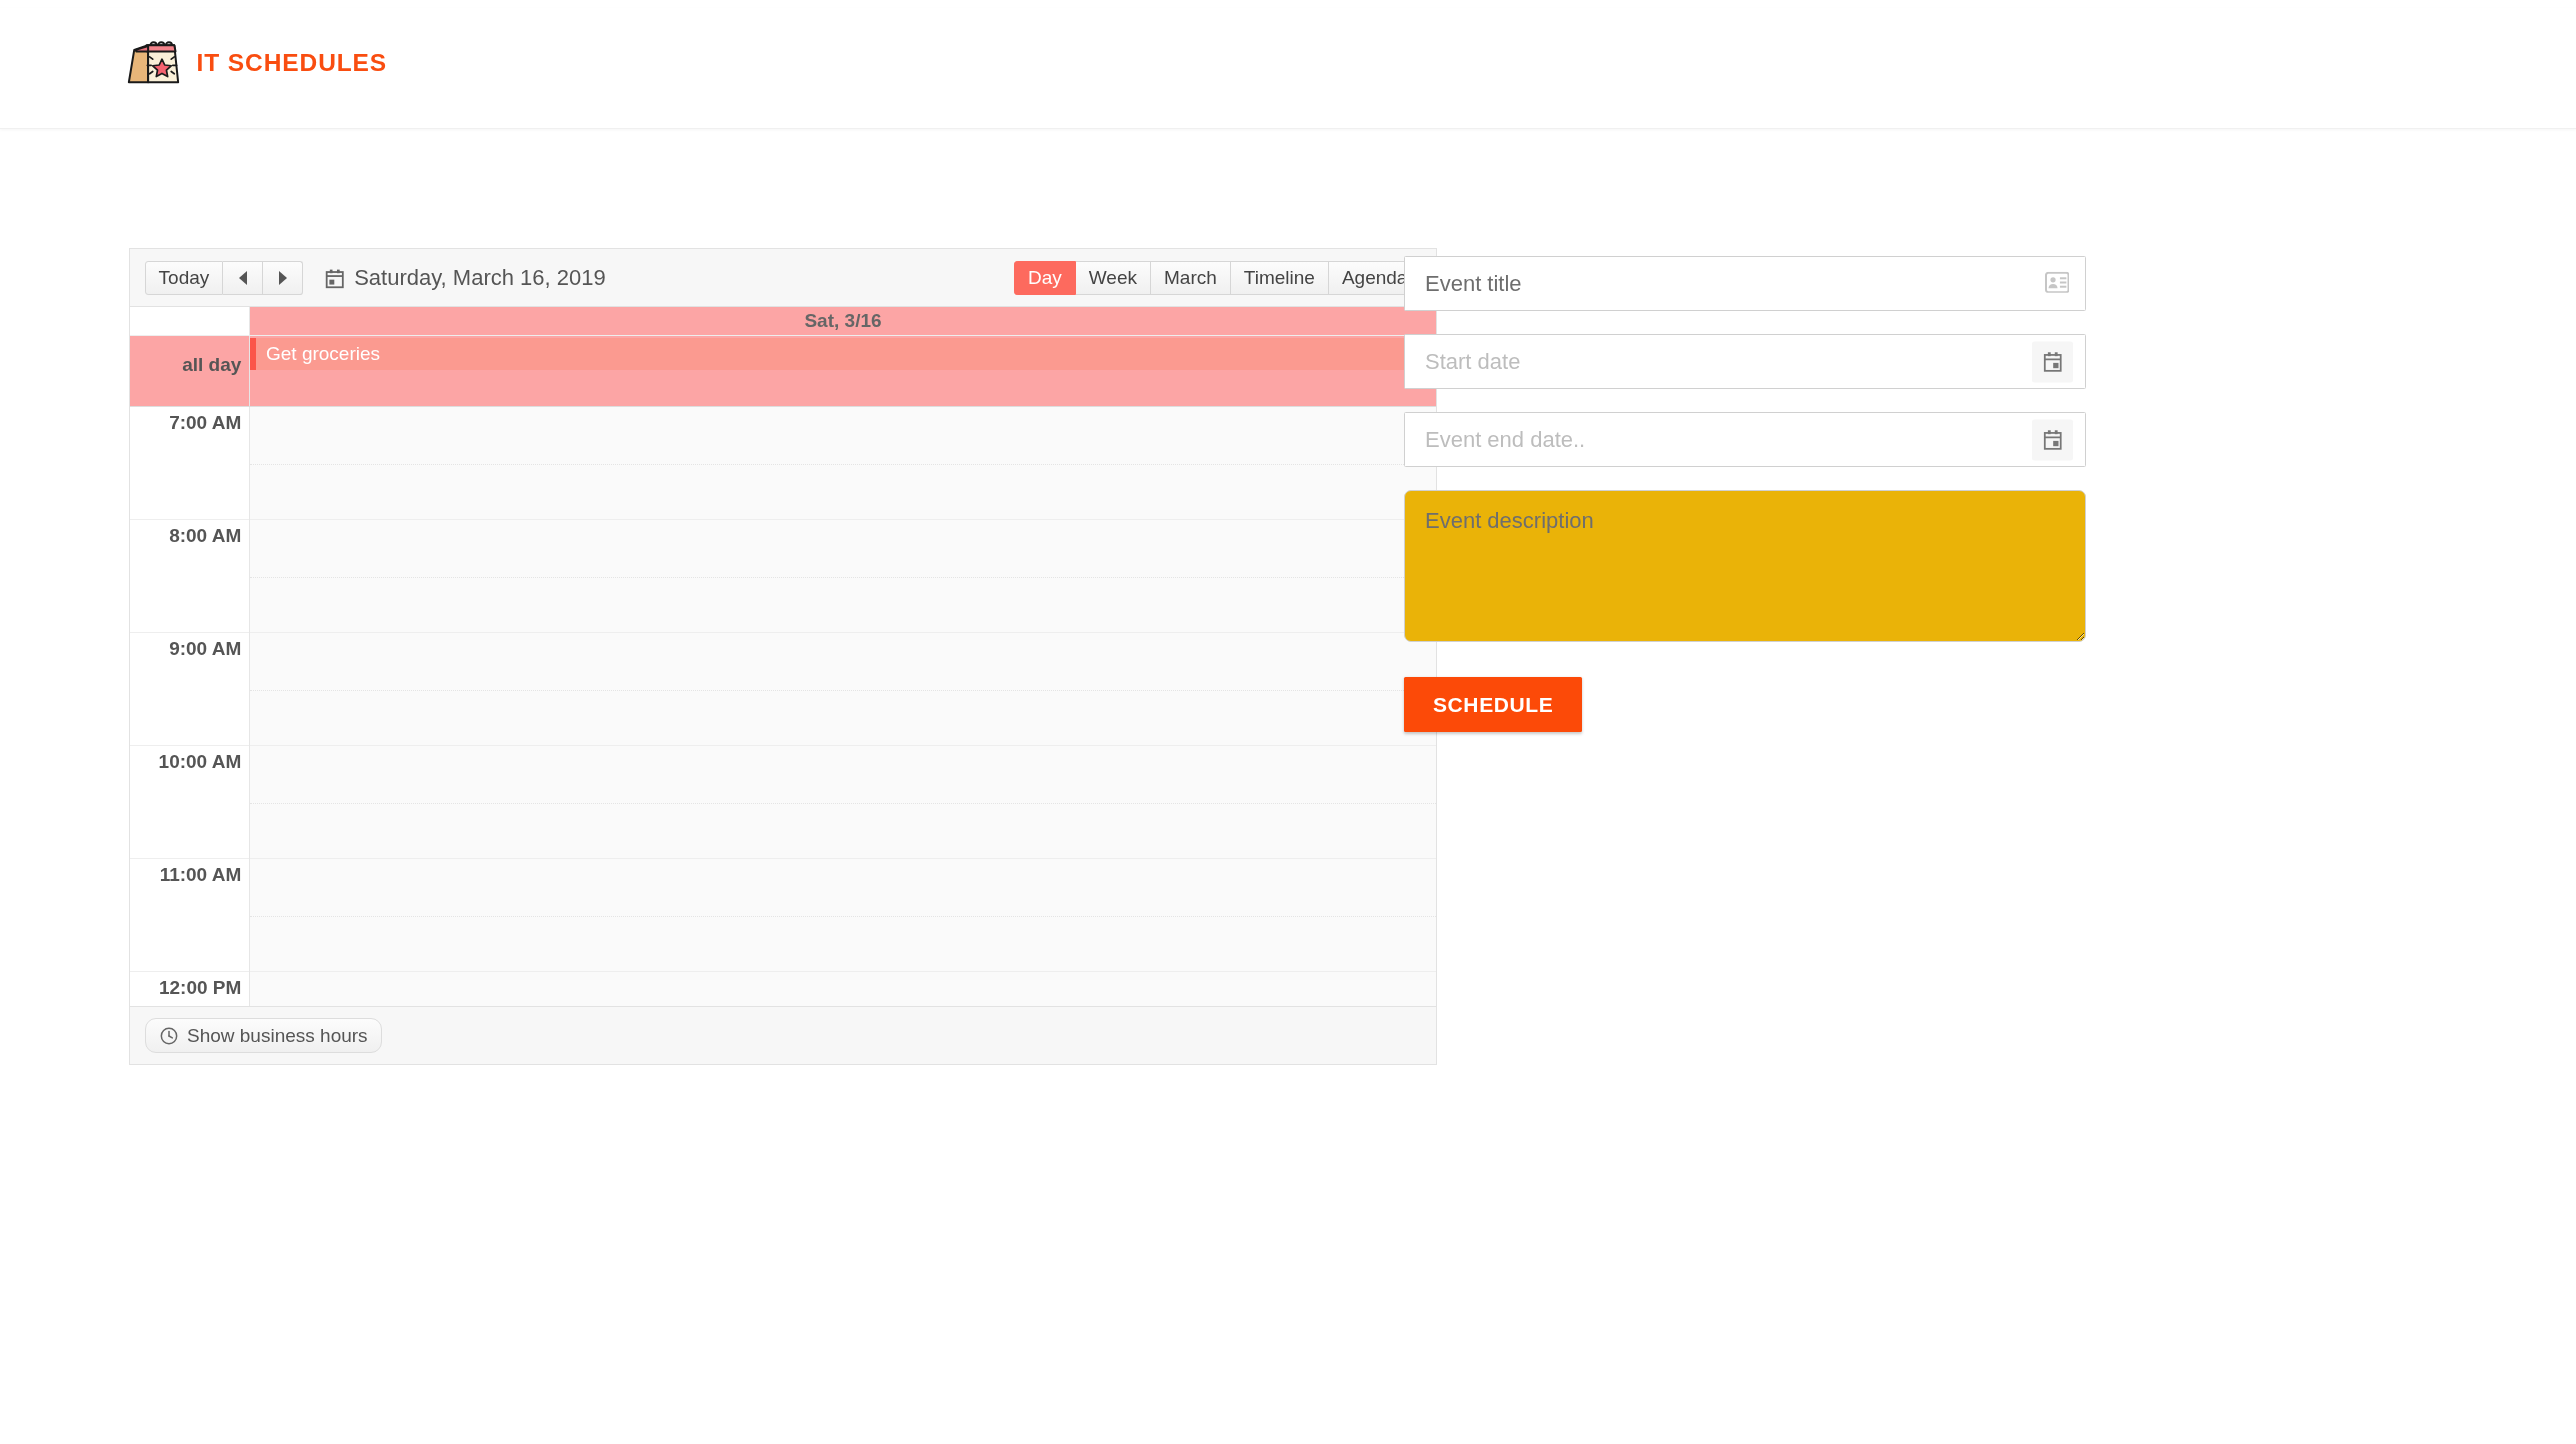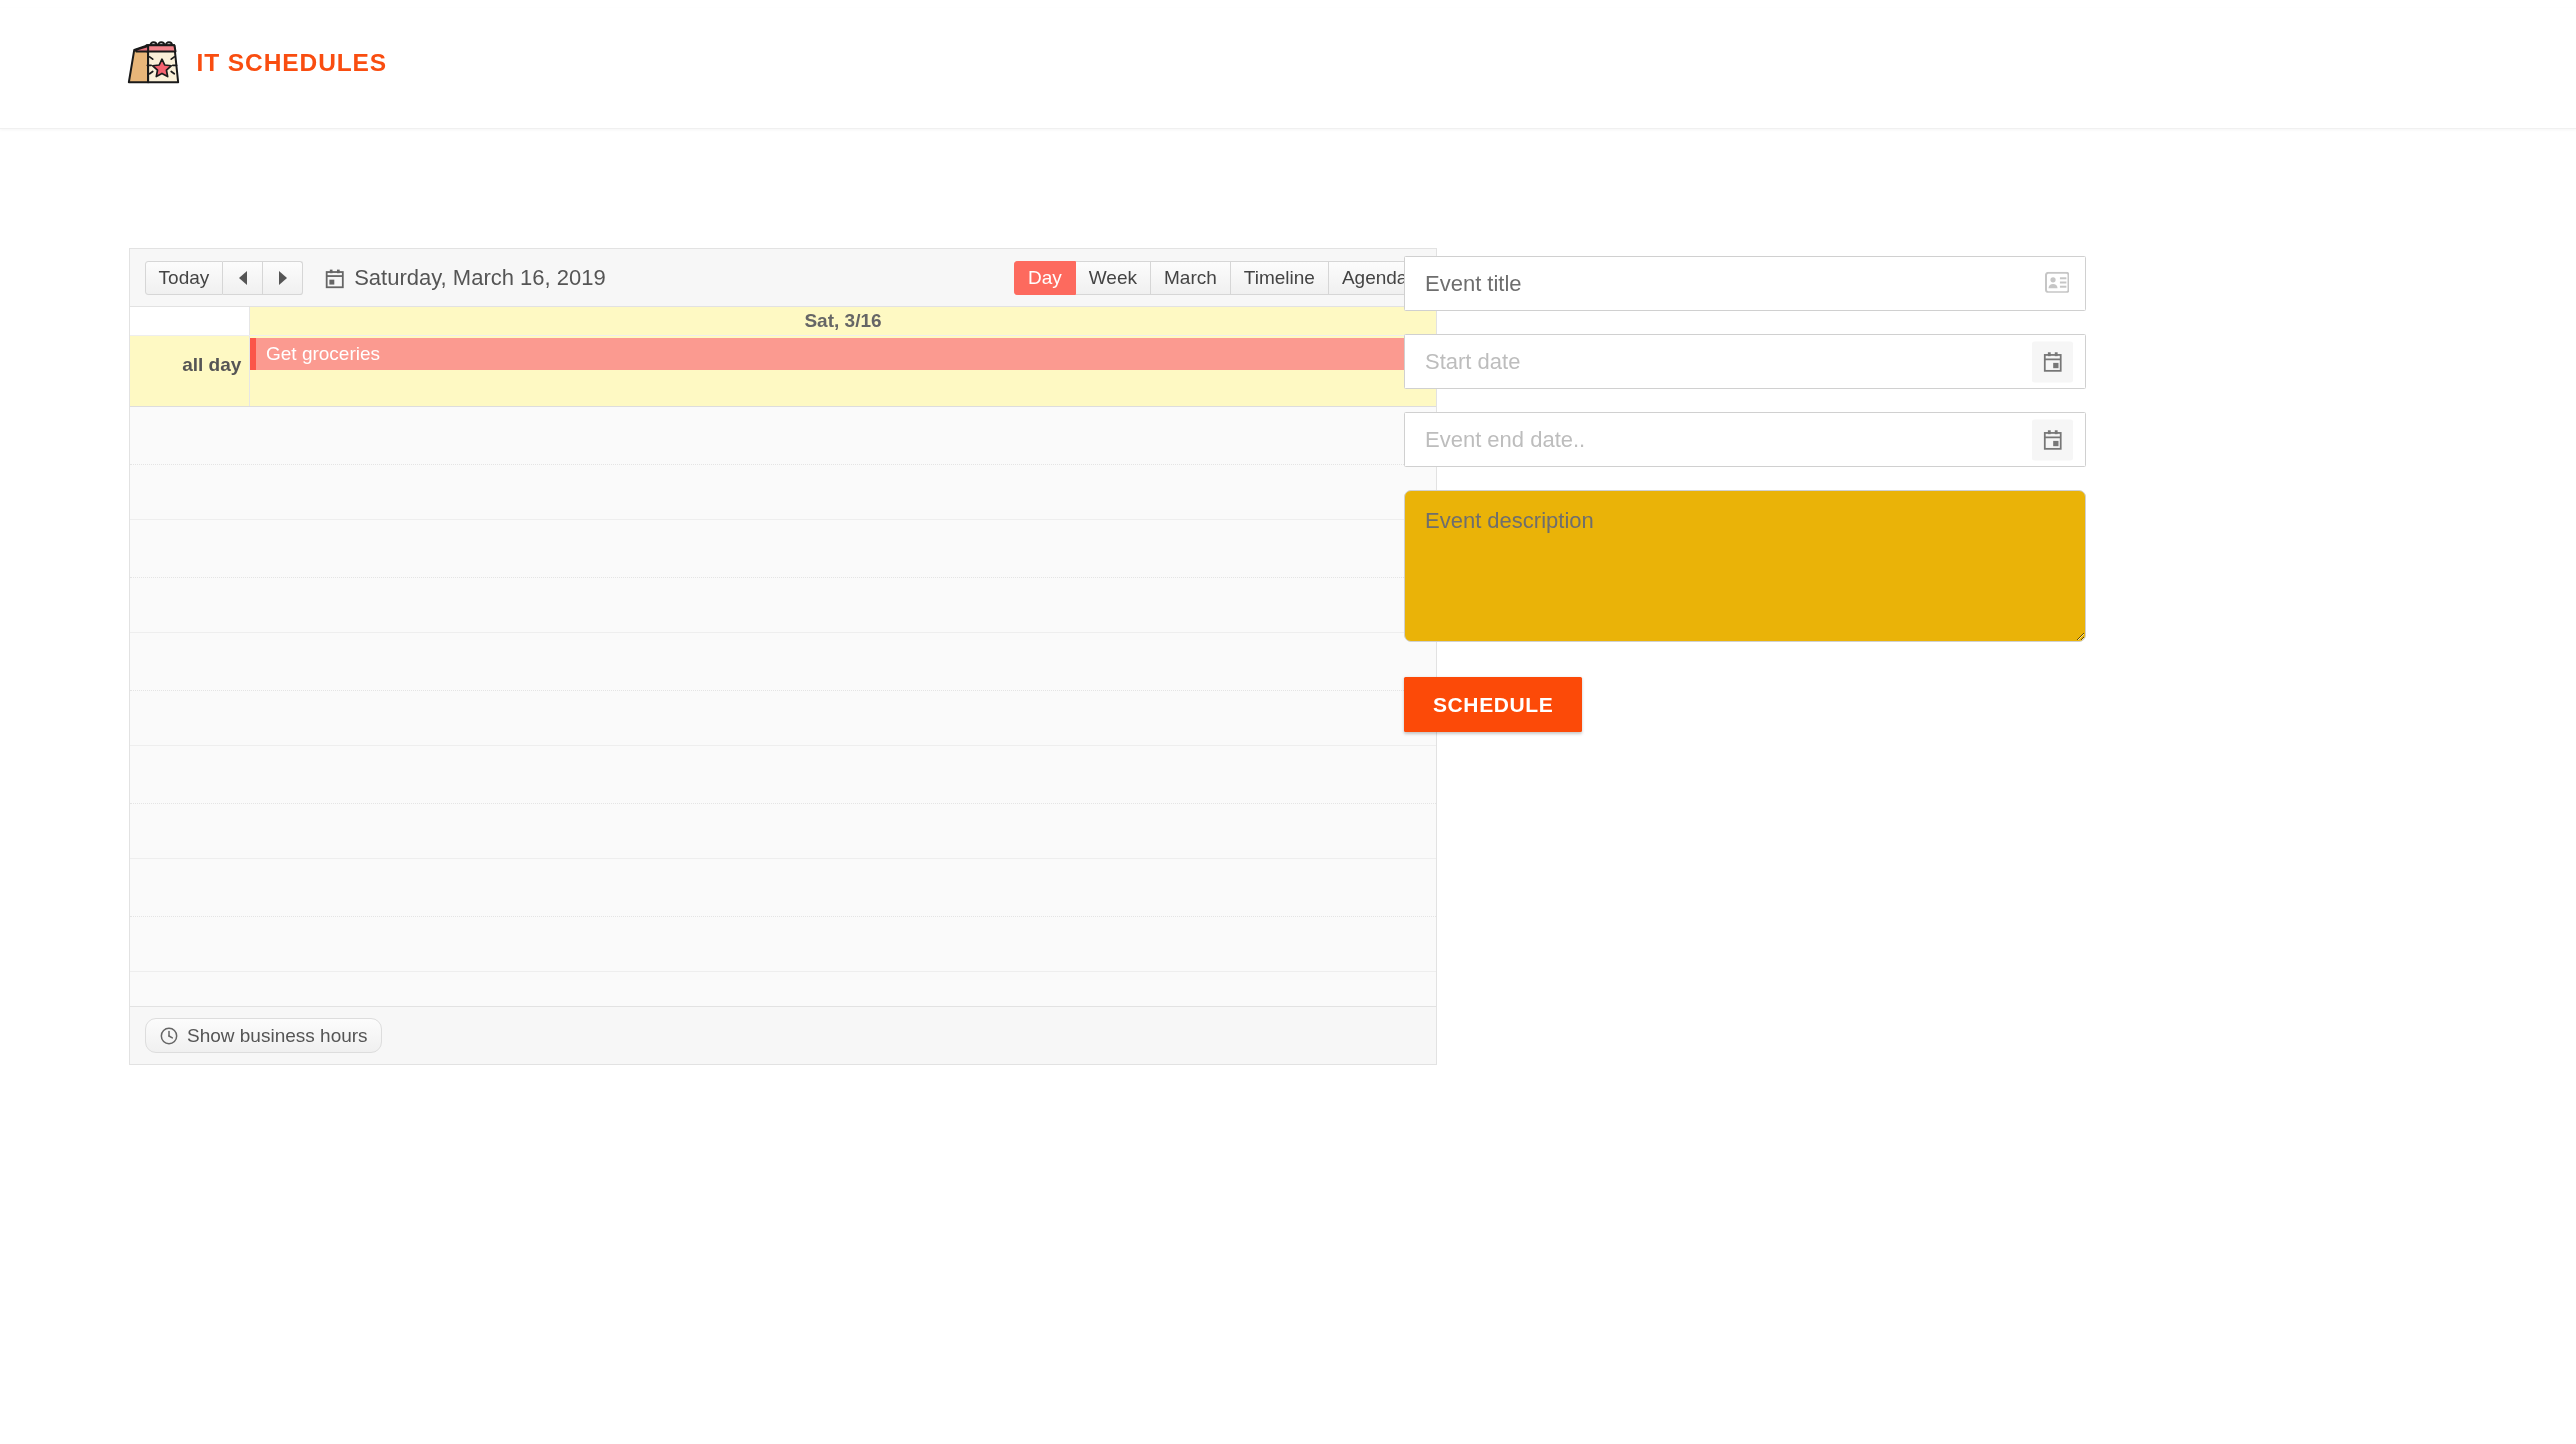--- a/index.html
+++ b/index.html
@@ -37,21 +37,21 @@
     letter-spacing: 0.9px;
     color: #F94D10;
     white-space: nowrap;
   }
 
   
   .calendar-panel {
     position: absolute;
     left: 129px; top: 248px;
     width: 1308px;
-    background: #fef9c3;
+    background: #fca5a5;
     border: 0.8px solid #e2e2e2;
   }
 
   .cal-toolbar {
     position: relative;
     height: 58px;
     background: #f7f7f7;
     border-bottom: 0.8px solid #e2e2e2;
   }
   .tb-left {
@@ -365,20 +365,40 @@
   <div class="allday-row">
     <div class="allday-label">all day</div>
     <div class="allday-cells">
       <div class="event-chip">
         <span>Get groceries</span>
       </div>
     </div>
   </div>
 
   <div class="timegrid">
+    <div class="time-axis">
+      <div class="axis-hour">
+          <span class="hr-label">7:00 AM</span>
+        </div>
+      <div class="axis-hour">
+          <span class="hr-label">8:00 AM</span>
+        </div>
+      <div class="axis-hour">
+          <span class="hr-label">9:00 AM</span>
+        </div>
+      <div class="axis-hour">
+          <span class="hr-label">10:00 AM</span>
+        </div>
+      <div class="axis-hour">
+          <span class="hr-label">11:00 AM</span>
+        </div>
+      <div class="axis-hour">
+          <span class="hr-label">12:00 PM</span>
+        </div>
+    </div>
     <div class="slot-col">
       <div class="slot-hour">
           <div class="half"></div>
         </div>
       <div class="slot-hour">
           <div class="half"></div>
         </div>
       <div class="slot-hour">
           <div class="half"></div>
         </div>

